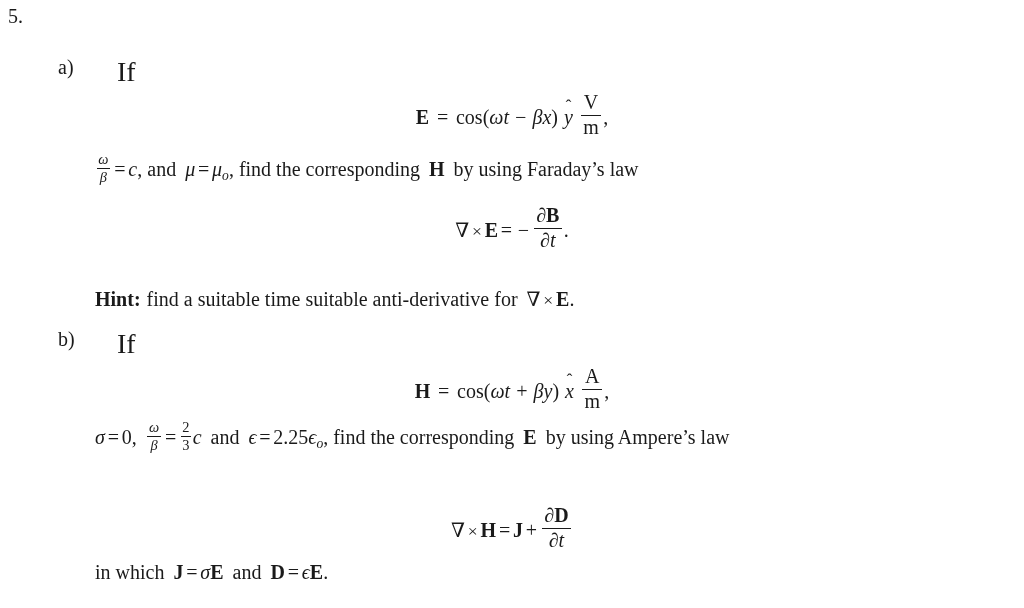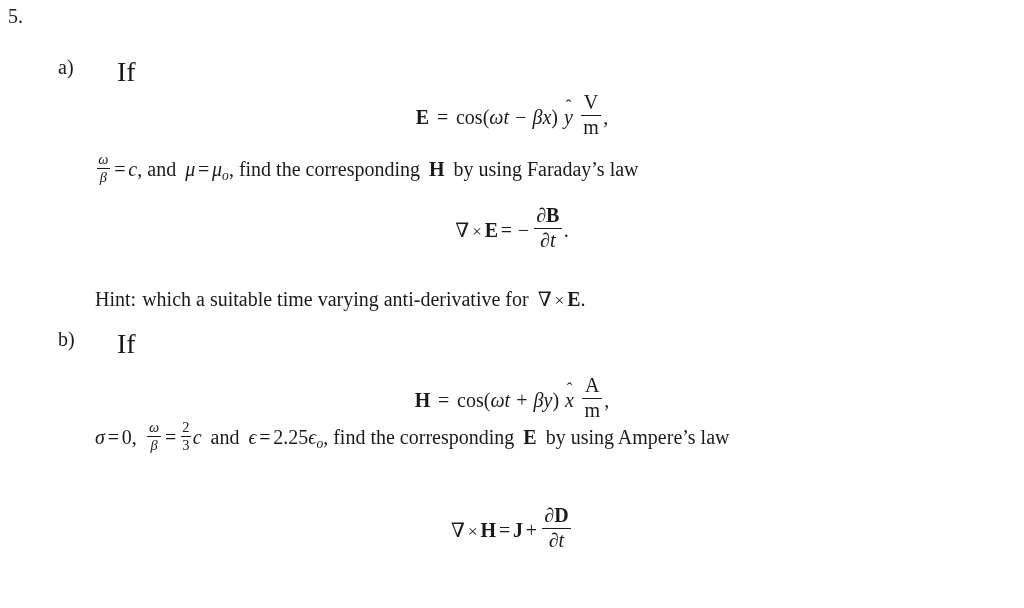--- a/index.html
+++ b/index.html
@@ -113,21 +113,21 @@
     top: -0.52em;
     transform: translateX(-50%);
     font-style: normal;
     font-size: .85em;
     line-height: 1;
   }
 
   .nabla { font-style: normal; }
   .times-op { font-style: normal; padding: 0 .16em; font-size: .88em; }
 
-  .bold-label { font-weight: normal; }
+  .bold-label { font-weight: bold; }
 </style>
 </head>
 <body>
 
 <div class="page">
 
   <div class="problem-number">5.</div>
 
   <div class="item" style="top:56px;">
     <span class="item-marker">a)</span>
@@ -148,42 +148,45 @@
     </span>
   </div>
 
   <div class="display-eq" style="top:205px;">
     <span class="math">
       <span class="nabla">∇</span><span class="times-op">×</span><span class="mb">E</span><span class="mo">=</span><span class="mo">−</span><span class="frac"><span class="num"><span class="mi">∂</span><span class="mb">B</span></span><span class="den"><span class="mi">∂</span><span class="mi">t</span></span></span><span class="mup">.</span>
     </span>
   </div>
 
   <div class="body-line" style="top:287px;">
-    <span class="bold-label">Hint:</span><span class="sp"></span><span>which a suitable time varying anti-derivative for</span><span class="spw"></span><span class="math"><span class="nabla">∇</span><span class="times-op">×</span><span class="mb">E</span><span>.</span></span>
+    <span class="bold-label">Hint:</span><span class="sp"></span><span>find a suitable time suitable anti-derivative for</span><span class="spw"></span><span class="math"><span class="nabla">∇</span><span class="times-op">×</span><span class="mb">E</span><span>.</span></span>
   </div>
 
   <div class="item" style="top:328px;">
     <span class="item-marker">b)</span>
     <span class="item-lead">If</span>
   </div>
 
-  <div class="display-eq" style="top:366px;margin-top:9px;">
+  <div class="display-eq" style="top:366px;">
     <span class="math">
       <span class="mb">H</span>
       <span class="mo">=</span>
       <span class="mup">cos</span><span class="mup">(</span><span class="mi">ωt + βy</span><span class="mup">)</span><span class="sp"></span><span class="hat"><span class="hat-mark">̂</span>x</span><span class="sp"></span><span class="frac"><span class="num mup">A</span><span class="den mup">m</span></span><span class="mup">,</span>
     </span>
   </div>
 
   <div class="body-line" style="top:420px;">
     <span class="math">
       <span class="mi">σ</span><span class="mo">=</span><span class="mup">0,</span><span class="spw"></span><span class="frac-sm"><span class="num mi">ω</span><span class="den mi">β</span></span><span class="mo">=</span><span class="frac-sm"><span class="num mup">2</span><span class="den mup">3</span></span><span class="mi">c</span><span class="spw"></span><span>and</span><span class="spw"></span><span class="mi">ϵ</span><span class="mo">=</span><span class="mup">2.25</span><span class="mi">ϵ</span><sub class="sub-it">o</sub><span>, find the corresponding</span><span class="spw"></span><span class="mb">E</span><span class="spw"></span><span>by using Ampere’s law</span>
     </span>
   </div>
 
   <div class="display-eq" style="top:505px;">
     <span class="math">
       <span class="nabla">∇</span><span class="times-op">×</span><span class="mb">H</span><span class="mo">=</span><span class="mb">J</span><span class="mo">+</span><span class="frac"><span class="num"><span class="mi">∂</span><span class="mb">D</span></span><span class="den"><span class="mi">∂</span><span class="mi">t</span></span></span>
     </span>
   </div>
 
+  <div class="body-line" style="top:561px;">
+    <span>in which</span><span class="spw"></span><span class="math"><span class="mb">J</span><span class="mo">=</span><span class="mi">σ</span><span class="mb">E</span></span><span class="spw"></span><span>and</span><span class="spw"></span><span class="math"><span class="mb">D</span><span class="mo">=</span><span class="mi">ϵ</span><span class="mb">E</span><span>.</span></span>
+  </div>
 
 </div>
 
 </body></html>

